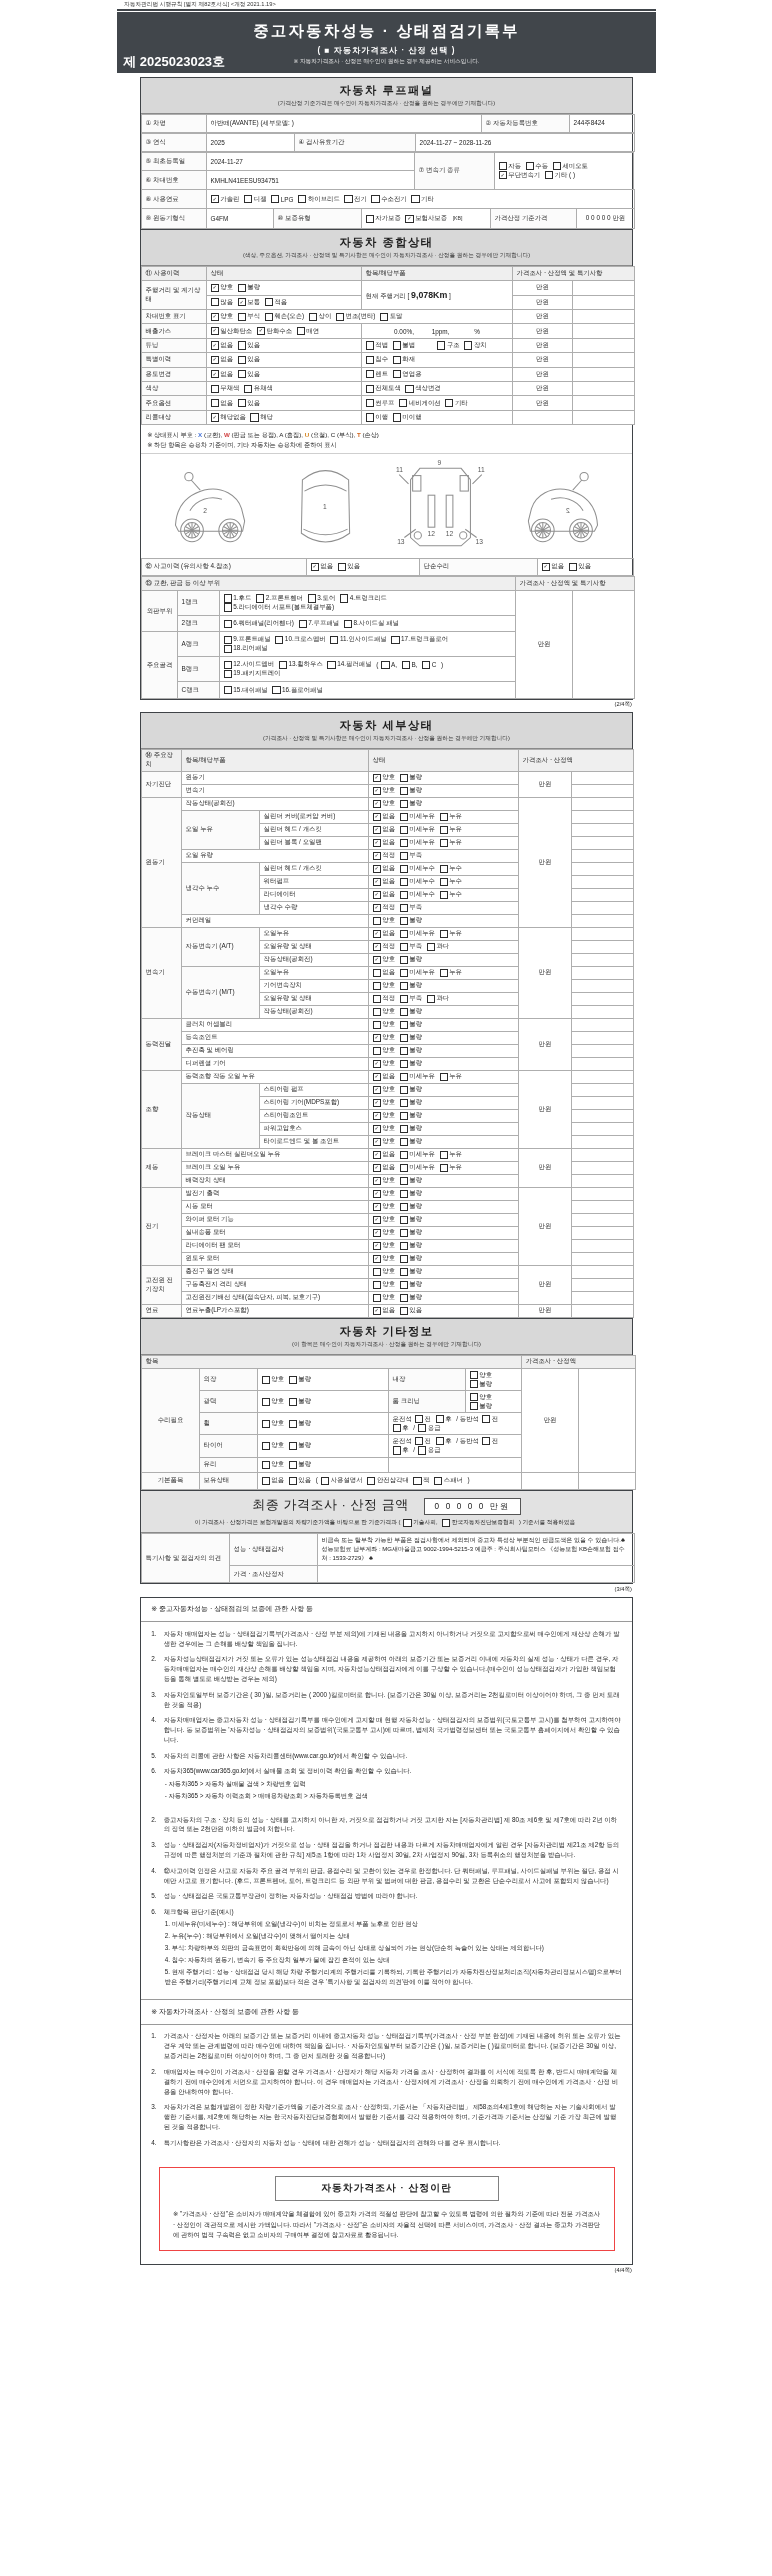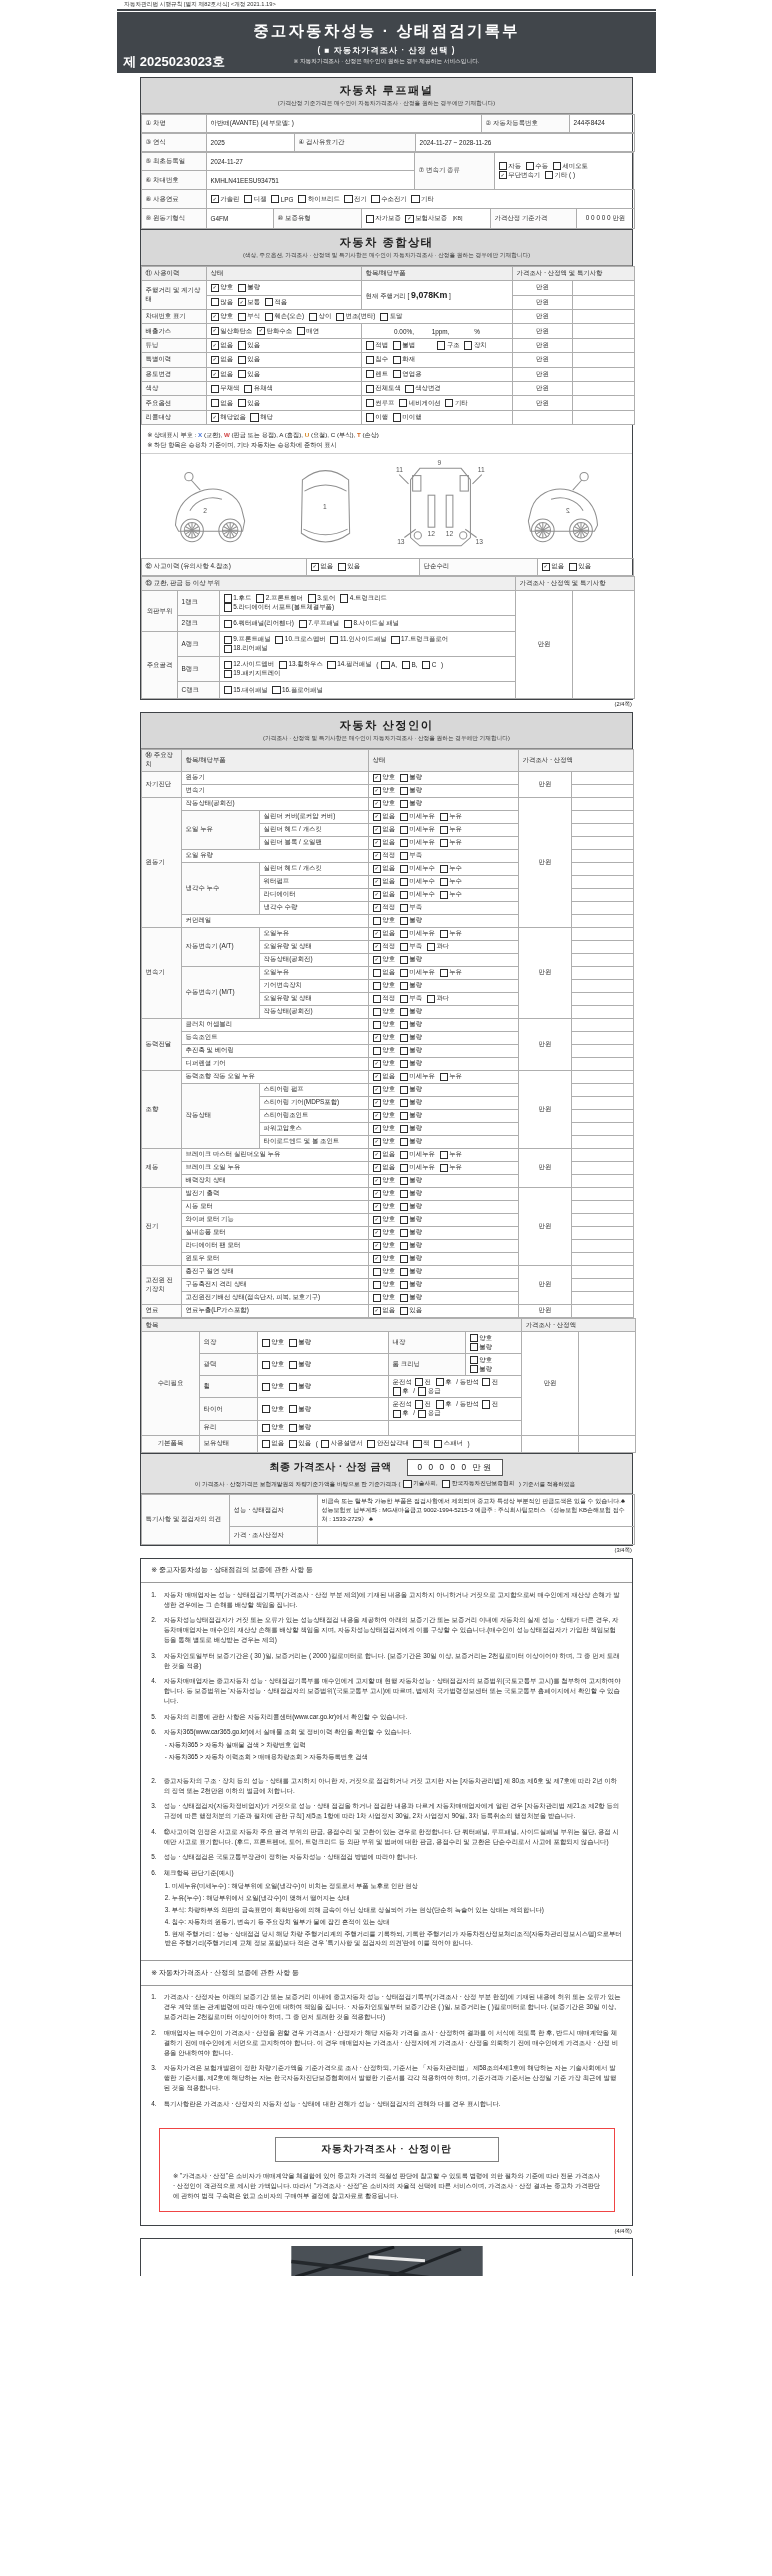--- a/index.html
+++ b/index.html
@@ -34,21 +34,21 @@
   .big{font-size:8.8px;font-weight:bold;}
   .pre{white-space:pre;}
   .marker{text-align:right;font-size:5.7px;color:#222;padding:1.5px 1px 2.6px;}
   .legend{padding:4.1px 6.2px 1px;font-size:6.2px;}
   .legend div{margin:1.5px 0;}
   #diag{display:flex;justify-content:space-around;align-items:center;padding:3.1px 4.1px 5.2px;border-top:0.5px solid #cfcfcf;}
   #diag svg{display:block;}
   .dg{stroke:#8f8f8f;fill:none;stroke-width:2;}
   .dgt{font-size:13px;fill:#555;stroke:none;font-family:"Liberation Sans",sans-serif;}
   #finalband{background:#e2e2e2;border-top:1px solid #3f4347;border-bottom:0.5px solid #8a8a8a;text-align:center;padding:5.2px 0 4.6px;}
-  #finalband .fl{font-size:10px;font-weight:bold;display:inline-block;margin-right:13.4px;letter-spacing:0.5px;text-align:center;}
+  #finalband .fl{font-size:13px;font-weight:normal;display:inline-block;margin-right:13.4px;letter-spacing:0.5px;text-align:center;}
   #finalband .fv{display:inline-block;border:0.8px solid #555;background:#fff;padding:2.1px 9.3px;font-size:8.2px;letter-spacing:2.1px;}
   #finalband .fn{font-size:5.7px;margin-top:4.1px;color:#222;}
   .ni{display:flex;margin:5.7px 0;font-size:6.4px;line-height:1.55;}
   .nn{width:12.4px;flex:none;}
   .nsub{margin:2.6px 0 1px 1px;font-size:6.3px;line-height:1.5;}
   .nsec{border-top:0.5px solid #9a9a9a;border-bottom:0.5px solid #9a9a9a;padding:6.7px 10.3px;font-size:7px;}
   .nsec:first-of-type{border-top:none;}
   #pibox{border:1px solid #ef4444;margin:10.3px 17.5px 13.4px;padding:8.2px 13.4px 9.3px;}
   #pibox .pit{border:0.8px solid #808080;width:222px;margin:0 auto 8.2px;text-align:center;font-size:9.8px;font-weight:bold;padding:5.2px 0;letter-spacing:1px;}
   #pibox .pib{font-size:6.3px;line-height:1.65;text-align:justify;}
@@ -634,21 +634,21 @@
                   </span></td>
               </tr>
             </tbody>
           </table>
         </div>
     </div>
     <div class="marker">(2/4쪽)</div>
 
     <div class="pbox">
       <div class="sechead">
-        <div class="st">자동차 산정인이</div>
+        <div class="st">자동차 세부상태</div>
         <div class="sn">(가격조사 · 산정액 및 특기사항은 매수인이 자동차가격조사 · 산정을 원하는 경우에만 기재합니다)</div>
       </div>
       <div id="t-detail">
           <table>
             <colgroup>
               <col style="width:40px">
               <col style="width:78px">
               <col style="width:109px">
               <col style="width:150px">
               <col style="width:53px">
@@ -1182,20 +1182,24 @@
                     <span class="bx"></span>
                     <span class="cl">있음</span>
                   </span></td>
                 <td class="pr" rowspan="1">만원</td>
                 <td class="trail"></td>
               </tr>
             </tbody>
           </table>
         </div>
 
+      <div class="sechead mid">
+        <div class="st">자동차 기타정보</div>
+        <div class="sn">(이 항목은 매수인이 자동차가격조사 · 산정을 원하는 경우에만 기재합니다)</div>
+      </div>
       <div id="t-etc">
           <table>
             <colgroup>
               <col style="width:58px">
               <col style="width:58px">
               <col style="width:131px">
               <col style="width:77px">
               <col style="width:56px">
               <col style="width:57px">
               <col style="width:57px">

